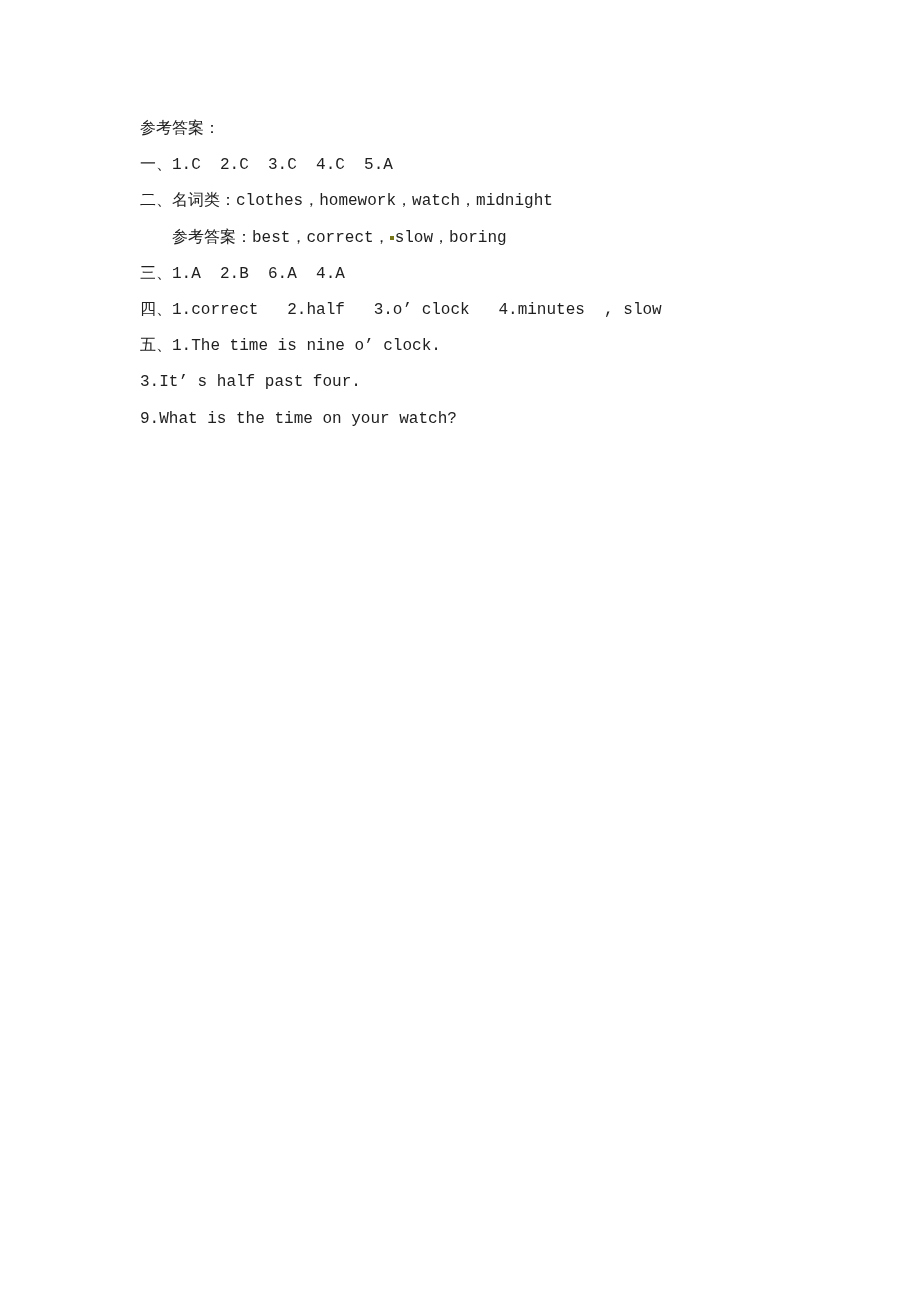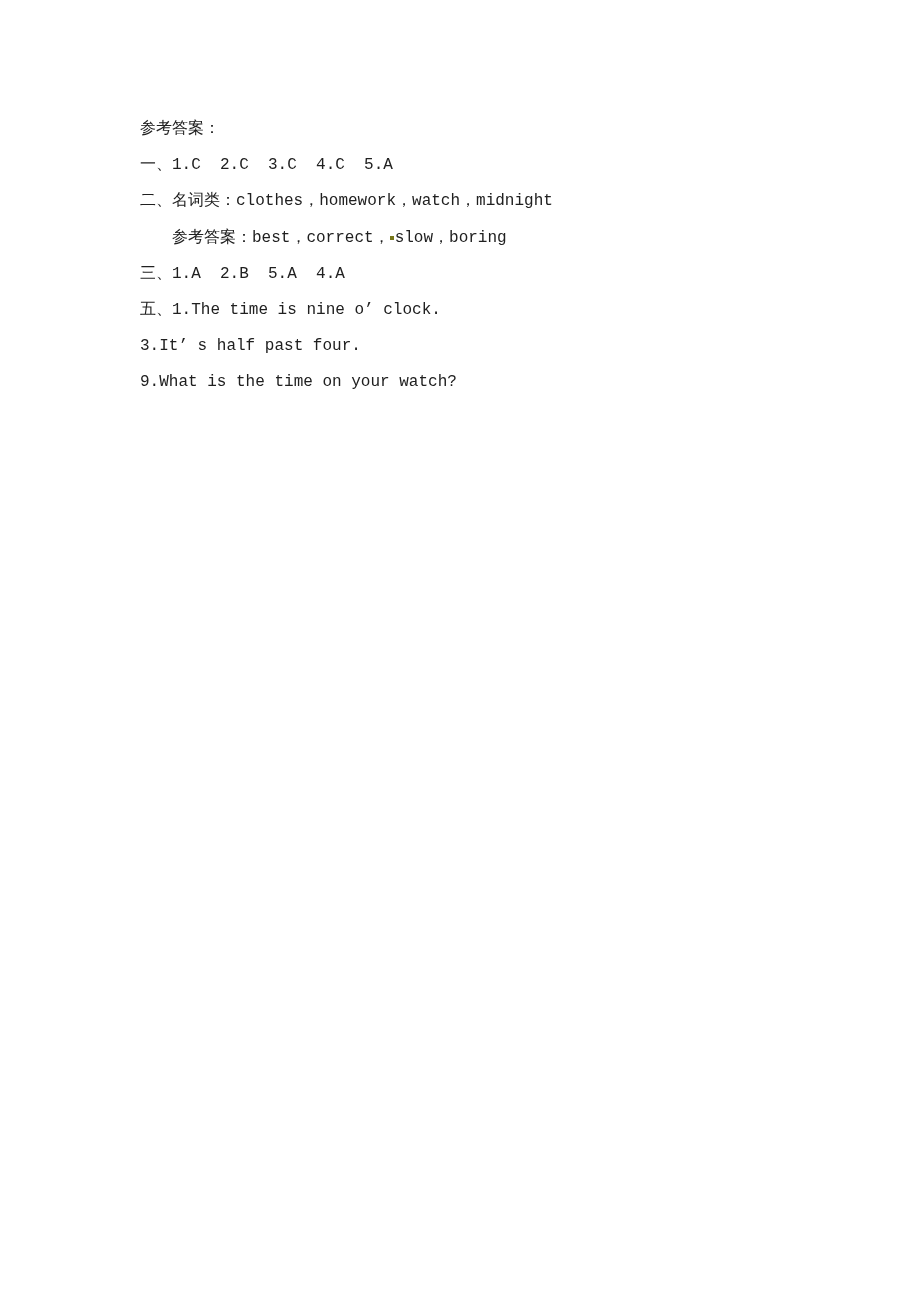--- a/index.html
+++ b/index.html
@@ -41,17 +41,18 @@
   }
 </style>
 </head>
 <body>
 
 <div class="page">
   <div class="line">参考答案：</div>
   <div class="line">一、1.C  2.C  3.C  4.C  5.A</div>
   <div class="line">二、名词类：clothes，homework，watch，midnight</div>
   <div class="line indent"><span>参考答案：best，correct，</span><span class="mark-dot"></span><span>slow，boring</span></div>
-  <div class="line">三、1.A  2.B  5.A  4.A</div>
+  <div class="line">三、1.A  2.B  6.A  4.A</div>
+  <div class="line">四、1.correct   2.half   3.o’ clock   4.minutes  , slow</div>
   <div class="line">五、1.The time is nine o’ clock.</div>
   <div class="line">3.It’ s half past four.</div>
   <div class="line">9.What is the time on your watch?</div>
 </div>
 
 </body></html>

